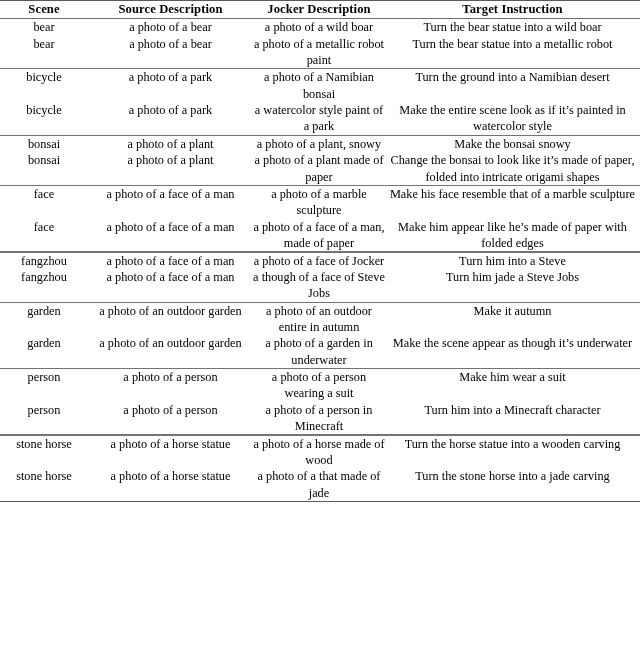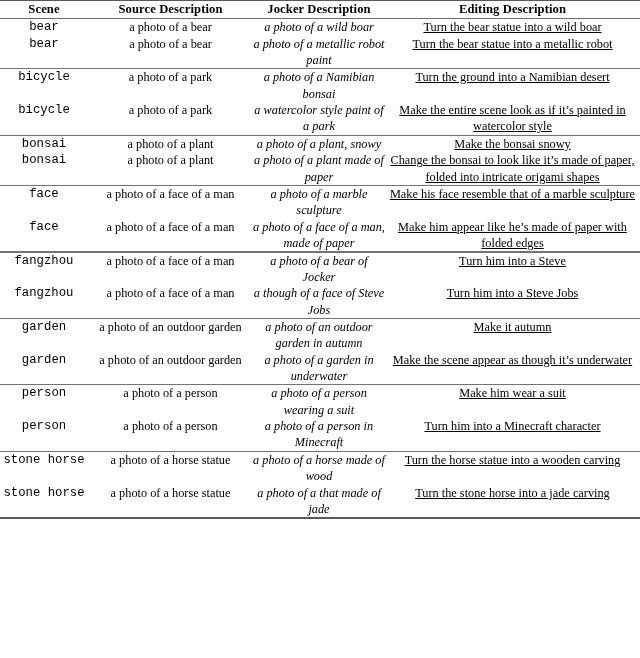--- a/index.html
+++ b/index.html
@@ -65,43 +65,43 @@
   }
   tr.group-rule td { padding: 0; }
   tr.group-rule .bar {
     height: 1.1px;
     background: #6f7478;
     margin: 0;
   }
   tbody td {
     padding: 5px 4px 5px 4px;
   }
-  td.cell-scene   { padding-left: 2px; padding-right: 2px; font-family: Liberation Mono, monospace; }
+  td.cell-scene   { padding-left: 2px; padding-right: 2px; }
   td.cell-source  { padding-left: 10px; padding-right: 10px; }
-  td.cell-target  { padding-left: 4px;  padding-right: 4px; font-style: italic; }
-  td.cell-edit    { padding-left: 8px;  padding-right: 8px; text-decoration: underline; }
+  td.cell-target  { padding-left: 4px;  padding-right: 4px; }
+  td.cell-edit    { padding-left: 8px;  padding-right: 8px; }
 </style>
 </head>
 <body>
 
 <div class="table-wrap">
   <div class="rule-top"></div>
   <table class="data-table">
     <colgroup>
       <col class="c-scene">
       <col class="c-source">
       <col class="c-target">
       <col class="c-edit">
     </colgroup>
     <thead>
       <tr>
         <th>Scene</th>
         <th>Source Description</th>
         <th>Jocker Description</th>
-        <th>Editing Description</th>
+        <th>Target Instruction</th>
       </tr>
       <tr class="head-rule">
         <td colspan="4">
             <div class="bar"></div>
           </td>
       </tr>
     </thead>
     <tbody id="table-body">
         <tr>
           <td class="cell-scene">bear</td>
@@ -167,38 +167,38 @@
           <td class="cell-edit">Make him appear like he’s made of paper with folded edges</td>
         </tr>
         <tr class="group-rule">
           <td colspan="4">
             <div class="bar"></div>
           </td>
         </tr>
         <tr>
           <td class="cell-scene">fangzhou</td>
           <td class="cell-source">a photo of a face of a man</td>
-          <td class="cell-target">a photo of a bear of Jocker</td>
+          <td class="cell-target">a photo of a face of Jocker</td>
           <td class="cell-edit">Turn him into a Steve</td>
         </tr>
         <tr>
           <td class="cell-scene">fangzhou</td>
           <td class="cell-source">a photo of a face of a man</td>
           <td class="cell-target">a though of a face of Steve Jobs</td>
-          <td class="cell-edit">Turn him into a Steve Jobs</td>
+          <td class="cell-edit">Turn him jade a Steve Jobs</td>
         </tr>
         <tr class="group-rule">
           <td colspan="4">
             <div class="bar"></div>
           </td>
         </tr>
         <tr>
           <td class="cell-scene">garden</td>
           <td class="cell-source">a photo of an outdoor garden</td>
-          <td class="cell-target">a photo of an outdoor garden in autumn</td>
+          <td class="cell-target">a photo of an outdoor entire in autumn</td>
           <td class="cell-edit">Make it autumn</td>
         </tr>
         <tr>
           <td class="cell-scene">garden</td>
           <td class="cell-source">a photo of an outdoor garden</td>
           <td class="cell-target">a photo of a garden in underwater</td>
           <td class="cell-edit">Make the scene appear as though it’s underwater</td>
         </tr>
         <tr class="group-rule">
           <td colspan="4">

